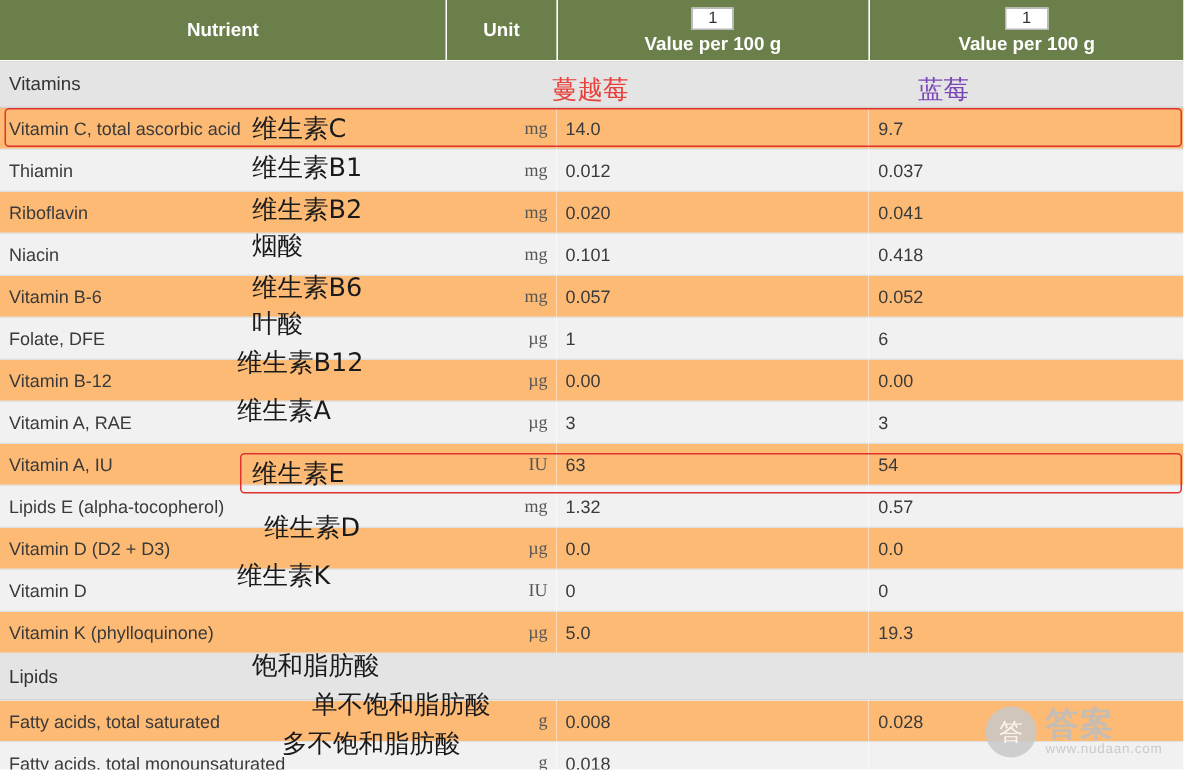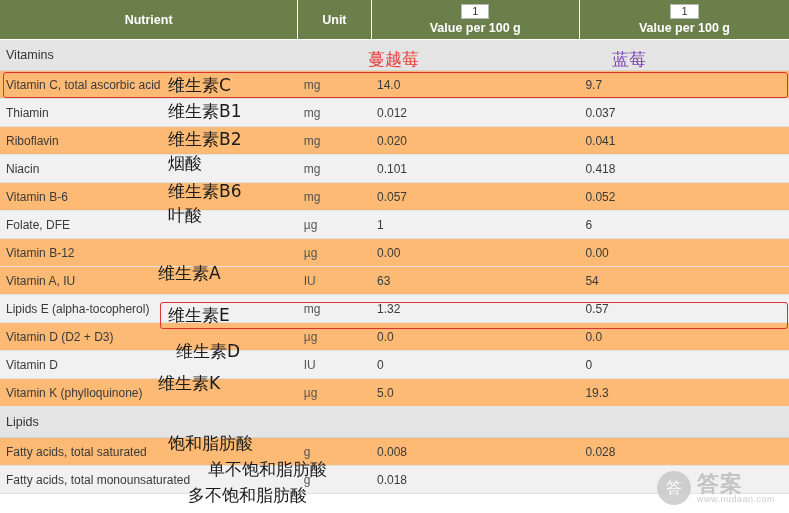--- a/index.html
+++ b/index.html
@@ -67,21 +67,21 @@
     height: 21px;
     vertical-align: middle;
     font-size: 12px;
     color: #3a3a3a;
     overflow: hidden;
     white-space: nowrap;
   }
   tbody tr.alt td { background: #f1f1f1; }
   tbody tr.plain td { background: #fdba74; }
 
-  td.c-unit-cell { text-align: left; color: #555; }
+  td.c-unit-cell { text-align: right; color: #555; font-family: Liberation Serif, serif; }
   td.c-val-cell { text-align: left; padding-right: 10px; }
 
   tr.section-row td {
     background: #e4e4e4;
     font-size: 12.5px;
     color: #333;
     height: 24px;
     border-bottom: 1px solid #d2d2d2;
   }
 
@@ -219,20 +219,26 @@
         <td class="c-unit-cell">µg</td>
         <td class="c-val-cell">1</td>
         <td class="c-val-cell">6</td>
       </tr>
       <tr class="plain">
         <td>Vitamin B-12</td>
         <td class="c-unit-cell">µg</td>
         <td class="c-val-cell">0.00</td>
         <td class="c-val-cell">0.00</td>
       </tr>
+      <tr class="alt">
+        <td>Vitamin A, RAE</td>
+        <td class="c-unit-cell">µg</td>
+        <td class="c-val-cell">3</td>
+        <td class="c-val-cell">3</td>
+      </tr>
       <tr class="plain">
         <td>Vitamin A, IU</td>
         <td class="c-unit-cell">IU</td>
         <td class="c-val-cell">63</td>
         <td class="c-val-cell">54</td>
       </tr>
       <tr class="alt">
         <td>Lipids E (alpha-tocopherol)</td>
         <td class="c-unit-cell">mg</td>
         <td class="c-val-cell">1.32</td>
@@ -282,20 +288,21 @@
 
   <div class="anno red" style="left:368px; top:48px;">蔓越莓</div>
   <div class="anno purple" style="left:612px; top:48px;">蓝莓</div>
 
   <div class="anno" style="left:168px; top:74px;">维生素C</div>
   <div class="anno" style="left:168px; top:100px;">维生素B1</div>
   <div class="anno" style="left:168px; top:128px;">维生素B2</div>
   <div class="anno" style="left:168px; top:152px;">烟酸</div>
   <div class="anno" style="left:168px; top:180px;">维生素B6</div>
   <div class="anno" style="left:168px; top:204px;">叶酸</div>
+  <div class="anno" style="left:158px; top:230px;">维生素B12</div>
   <div class="anno" style="left:158px; top:262px;">维生素A</div>
   <div class="anno" style="left:168px; top:304px;">维生素E</div>
   <div class="anno" style="left:148px; top:340px;margin-left:28px;">维生素D</div>
   <div class="anno" style="left:158px; top:372px;">维生素K</div>
 
   <div class="anno" style="left:168px; top:432px;">饱和脂肪酸</div>
   <div class="anno" style="left:208px; top:458px;">单不饱和脂肪酸</div>
   <div class="anno" style="left:188px; top:484px;">多不饱和脂肪酸</div>
 
   <div class="watermark">

